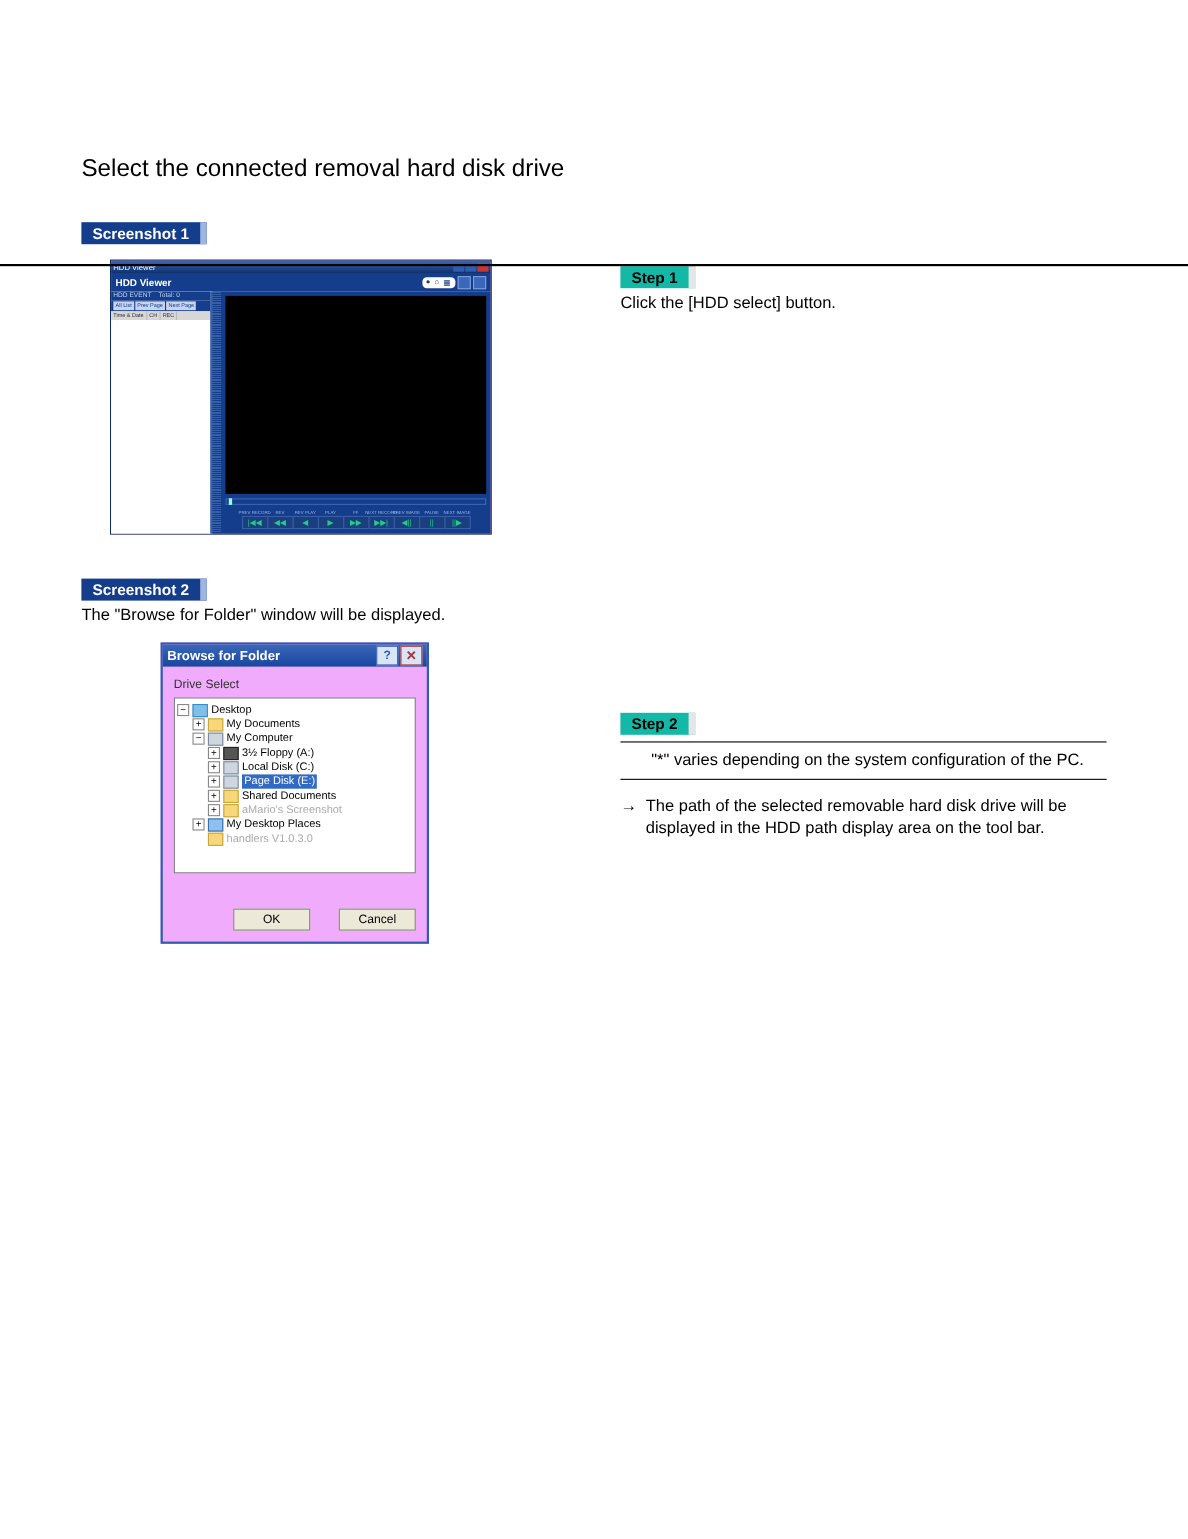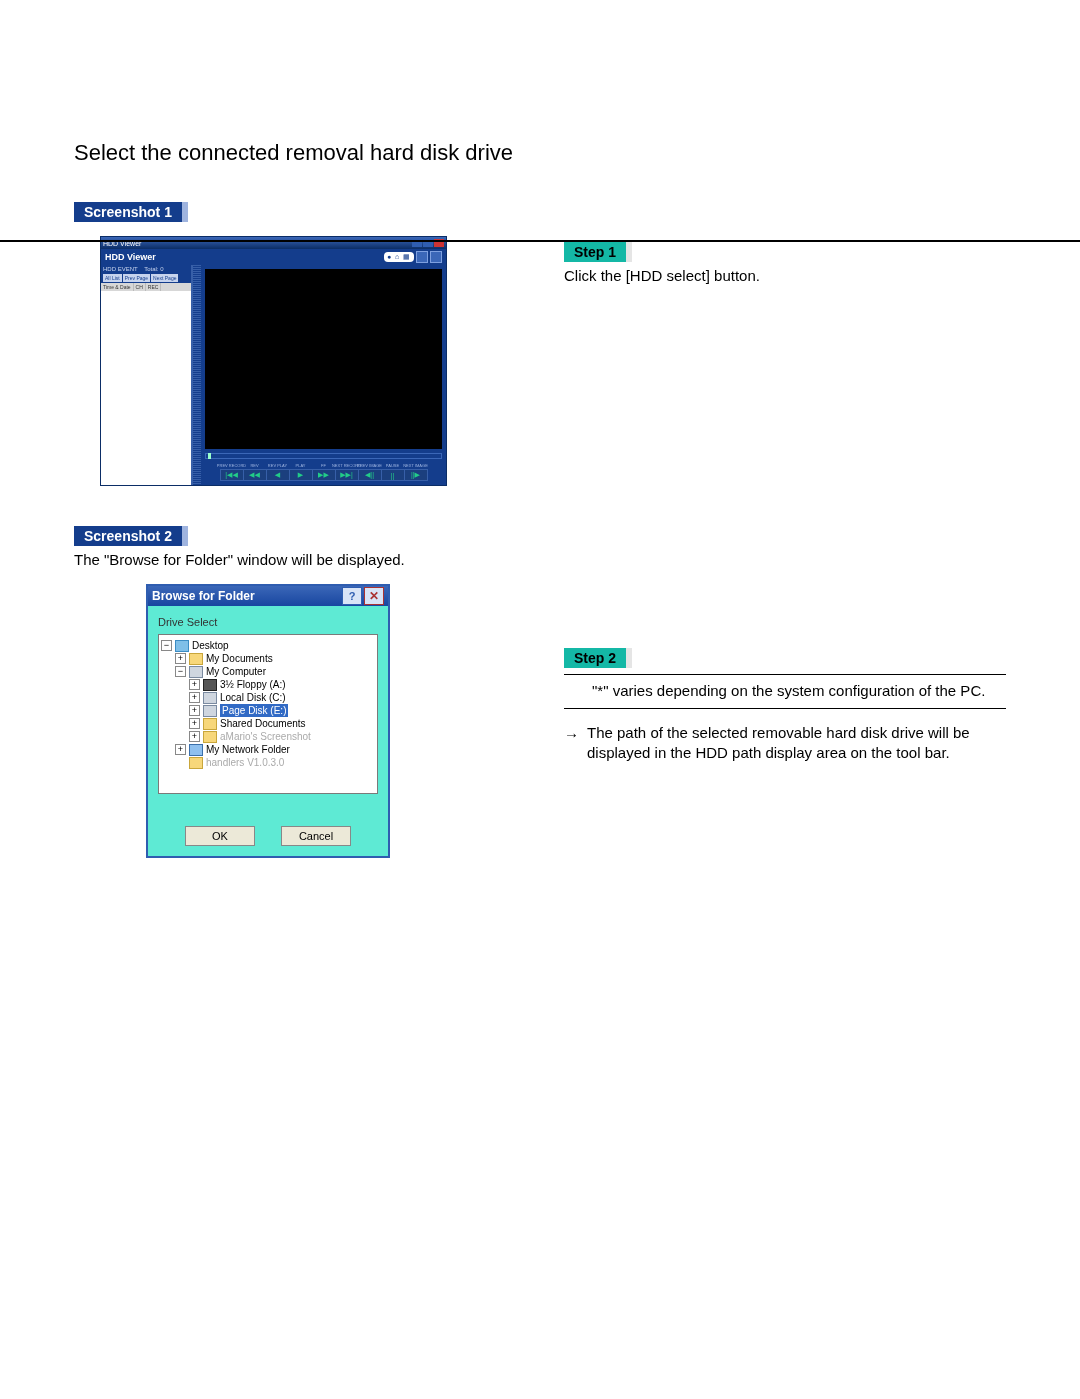--- a/index.html
+++ b/index.html
@@ -44,40 +44,40 @@
   .hv-main{flex:1;display:flex;flex-direction:column}
   .hv-video{flex:1;background:#000;margin:4px}
   .hv-seek{height:4px;background:#143d8c;margin:0 4px;border:1px solid #3b67b8;position:relative}
   .hv-seek .knob{position:absolute;left:2px;top:-1px;width:3px;height:6px;background:#9fc}
   .hv-ctrls{display:flex;gap:1px;justify-content:center;margin:4px}
   .hv-cbtn{width:22px;display:flex;flex-direction:column;align-items:center}
   .hv-cbtn .lab{font-size:4px;color:#9db4e0;height:6px;white-space:nowrap}
   .hv-cbtn .b{width:22px;height:10px;background:#1b3f7e;border:1px solid #375fa8;color:#2c8;display:flex;align-items:center;justify-content:center;font-size:7px}
 
   
-  .bff{width:240px;margin:14px 4px 0 72px;border:2px solid #2f5db0;background:#5eead4;font-family:Tahoma,Arial,sans-serif;font-size:11px;color:#000}
+  .bff{width:240px;margin:14px 4px 0 72px;border:2px solid #2f5db0;background:#f0abfc;font-family:Tahoma,Arial,sans-serif;font-size:11px;color:#000}
   .bff-title{height:20px;background:linear-gradient(#3b67b8,#1846a0);display:flex;align-items:center;padding:0 4px}
   .bff-title .t{flex:1;color:#fff;font-weight:bold;font-size:12px}
   .bff-helpbtn{width:18px;height:16px;background:#d9e4f7;border:1px solid #2f5db0;color:#2f5db0;font-weight:bold;font-size:11px;display:flex;align-items:center;justify-content:center;margin-left:2px}
   .bff-closebtn{width:18px;height:16px;background:#d9e4f7;border:1px solid #a33;color:#a33;font-weight:bold;font-size:12px;display:flex;align-items:center;justify-content:center;margin-left:2px}
   .bff-body{padding:10px}
   .bff-label{margin-bottom:6px;color:#333}
   .bff-tree{height:150px;background:#fff;border:1px solid #7a7a7a;overflow:hidden;padding:4px 2px;font-size:10px;line-height:13px}
   .tree-row{display:flex;align-items:center;gap:3px;white-space:nowrap}
   .tree-box{width:9px;height:9px;border:1px solid #888;background:#fff;color:#000;font-size:9px;line-height:8px;text-align:center}
   .ind1{padding-left:14px}.ind2{padding-left:28px}
   .sel{background:#316ac5;color:#fff;padding:0 2px}
   .grey{color:#aaa}
   .icon-sm{width:12px;height:10px;display:inline-block}
   .ic-desktop{background:#7fbfe8;border:1px solid #3b8cc4}
   .ic-folder{background:#f7d77a;border:1px solid #c9a63b}
   .ic-drive{background:#cfd6df;border:1px solid #7a8aa0}
   .ic-floppy{background:#555;border:1px solid #222}
   .ic-net{background:#8fc0ef;border:1px solid #3b6faa}
-  .bff-buttons{display:flex;justify-content:center;gap:26px;margin-top:32px}
+  .bff-buttons{display:flex;justify-content:flex-end;gap:26px;margin-top:32px}
   .bff-btn{width:70px;height:20px;background:#ece9d8;border:1px solid #888;font-size:11px}
 </style>
 </head>
 <body>
 
 <div class="page">
   <hr class="top-rule">
 
   <div class="heading">Select the connected removal hard disk drive</div>
 
@@ -225,21 +225,21 @@
                 <span>Shared Documents</span>
               </div>
             <div class="tree-row ind2">
                 <span class="tree-box">+</span>
                 <span class="icon-sm ic-folder"></span>
                 <span class="grey">aMario's Screenshot</span>
               </div>
             <div class="tree-row ind1">
                 <span class="tree-box">+</span>
                 <span class="icon-sm ic-net"></span>
-                <span>My Network Folder</span>
+                <span>My Desktop Places</span>
               </div>
             <div class="tree-row ind1">
                 <span style="width:11px"></span>
                 <span class="icon-sm ic-folder"></span>
                 <span class="grey">handlers V1.0.3.0</span>
               </div>
           </div>
           <div class="bff-buttons">
             <button class="bff-btn">OK</button>
             <button class="bff-btn">Cancel</button>

